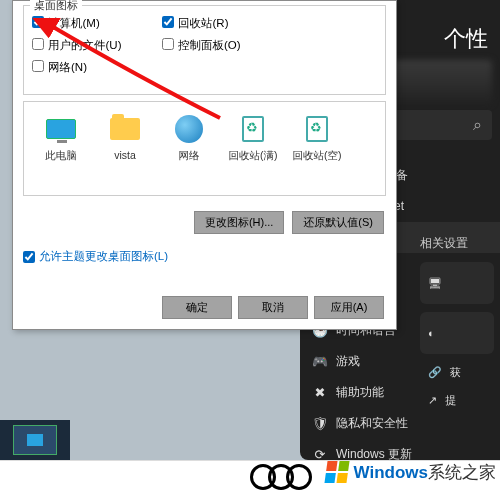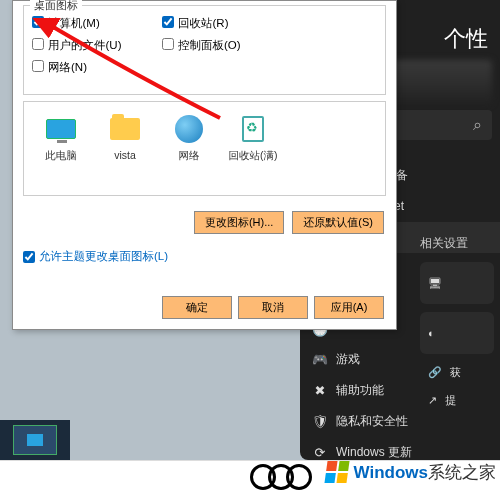--- a/index.html
+++ b/index.html
@@ -44,21 +44,21 @@
   .icn .pic { width:34px; height:34px; margin-bottom:3px; display:flex; align-items:center; justify-content:center;}
   .monitor { width:30px; height:20px; background:#29a3e0; border:1px solid #2b6; border-radius:2px; position:relative;}
   .monitor::after{content:"";position:absolute;width:10px;height:3px;background:#888;left:10px;bottom:-5px;}
   .folder { width:30px; height:22px; background:#ffcc4d; border-radius:2px; position:relative;}
   .folder::before{content:"";position:absolute;top:-4px;left:2px;width:12px;height:5px;background:#ffcc4d;border-radius:2px 2px 0 0;}
   .globe { width:28px;height:28px;border-radius:50%;background:radial-gradient(circle at 35% 35%,#7ecef4,#1a7fc0);}
   .bin { width:22px;height:26px;border:2px solid #4aa;border-radius:2px;position:relative;}
   .bin::before{content:"♻";position:absolute;top:2px;left:2px;color:#2a8;font-size:13px;}
   .dlg-btns { position:absolute; right:12px; top:210px; display:flex; gap:8px;}
   .dlg-btns button, .bottom-btns button {
-    font-size:11px; padding:3px 10px; background:#fdba74; border:1px solid #888; min-width:78px;
+    font-size:11px; padding:3px 10px; background:#a3a3a3; border:1px solid #888; min-width:78px;
   }
   .allow-theme { position:absolute; left:10px; top:248px; display:flex; align-items:center; gap:4px; font-size:11.5px; color:#0067c0;}
   .allow-theme input{accent-color:#0067c0;width:12px;height:12px;}
   .bottom-btns { position:absolute; right:12px; bottom:10px; display:flex; gap:6px;}
   .bottom-btns button{min-width:70px;}
 
   
   .arrow-svg { position:absolute; left:30px; top:18px; width:200px; height:120px; pointer-events:none;}
 
   
@@ -102,20 +102,21 @@
     <div class="mi">
         <span class="mi-ico">▦</span>
         <span>用</span>
       </div>
     <div class="mi">
         <span class="mi-ico">👤</span>
         <span>户</span>
       </div>
     <div class="mi">
         <span class="mi-ico">🕒</span>
+        <span>时间和语言</span>
       </div>
     <div class="mi">
         <span class="mi-ico">🎮</span>
         <span>游戏</span>
       </div>
     <div class="mi">
         <span class="mi-ico">✖</span>
         <span>辅助功能</span>
       </div>
     <div class="mi">
@@ -189,20 +190,26 @@
         <div class="pic">
           <div class="globe"></div>
         </div>
         <span>网络</span>
       </div>
     <div class="icn">
         <div class="pic">
           <div class="bin"></div>
         </div>
         <span>回收站(满)</span>
+      </div>
+    <div class="icn">
+        <div class="pic">
+          <div class="bin"></div>
+        </div>
+        <span>回收站(空)</span>
       </div>
   </div>
 
   <div class="dlg-btns">
     <button>更改图标(H)...</button>
     <button>还原默认值(S)</button>
   </div>
 
   <label class="allow-theme">
     <input type="checkbox" checked="" style="">

